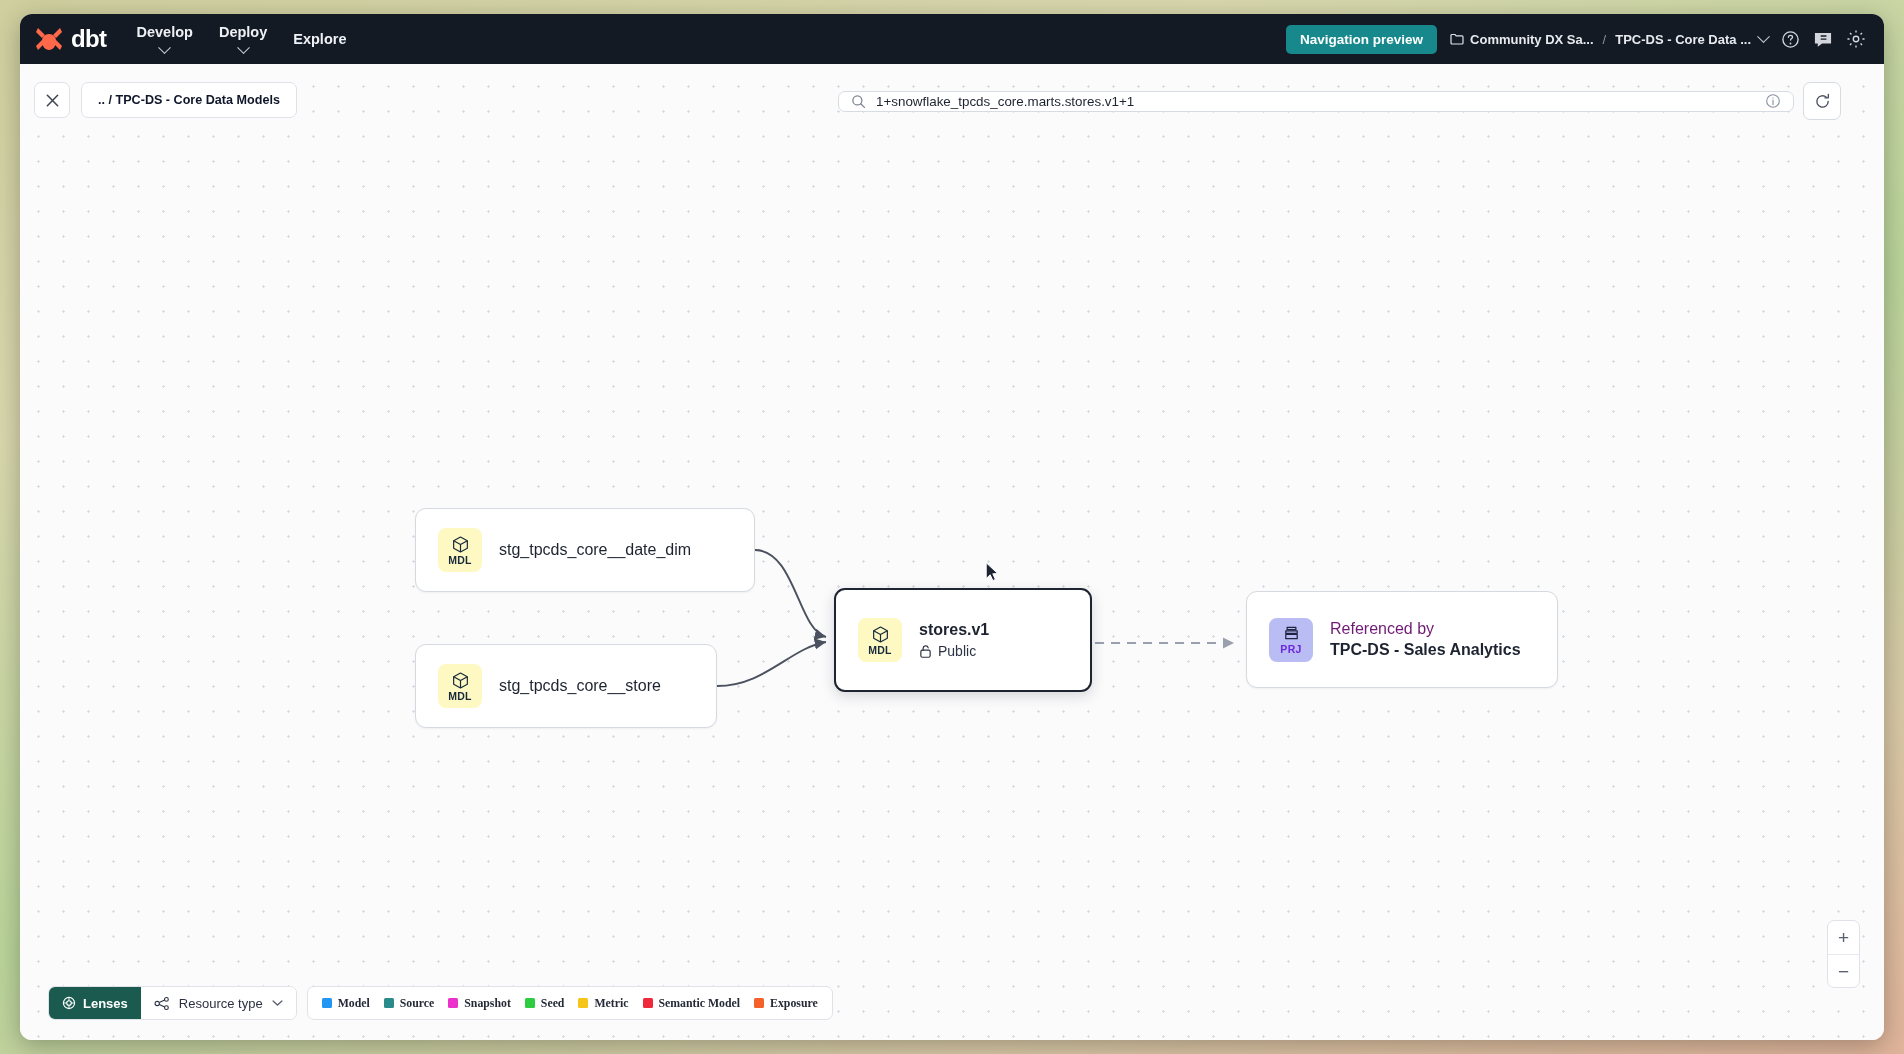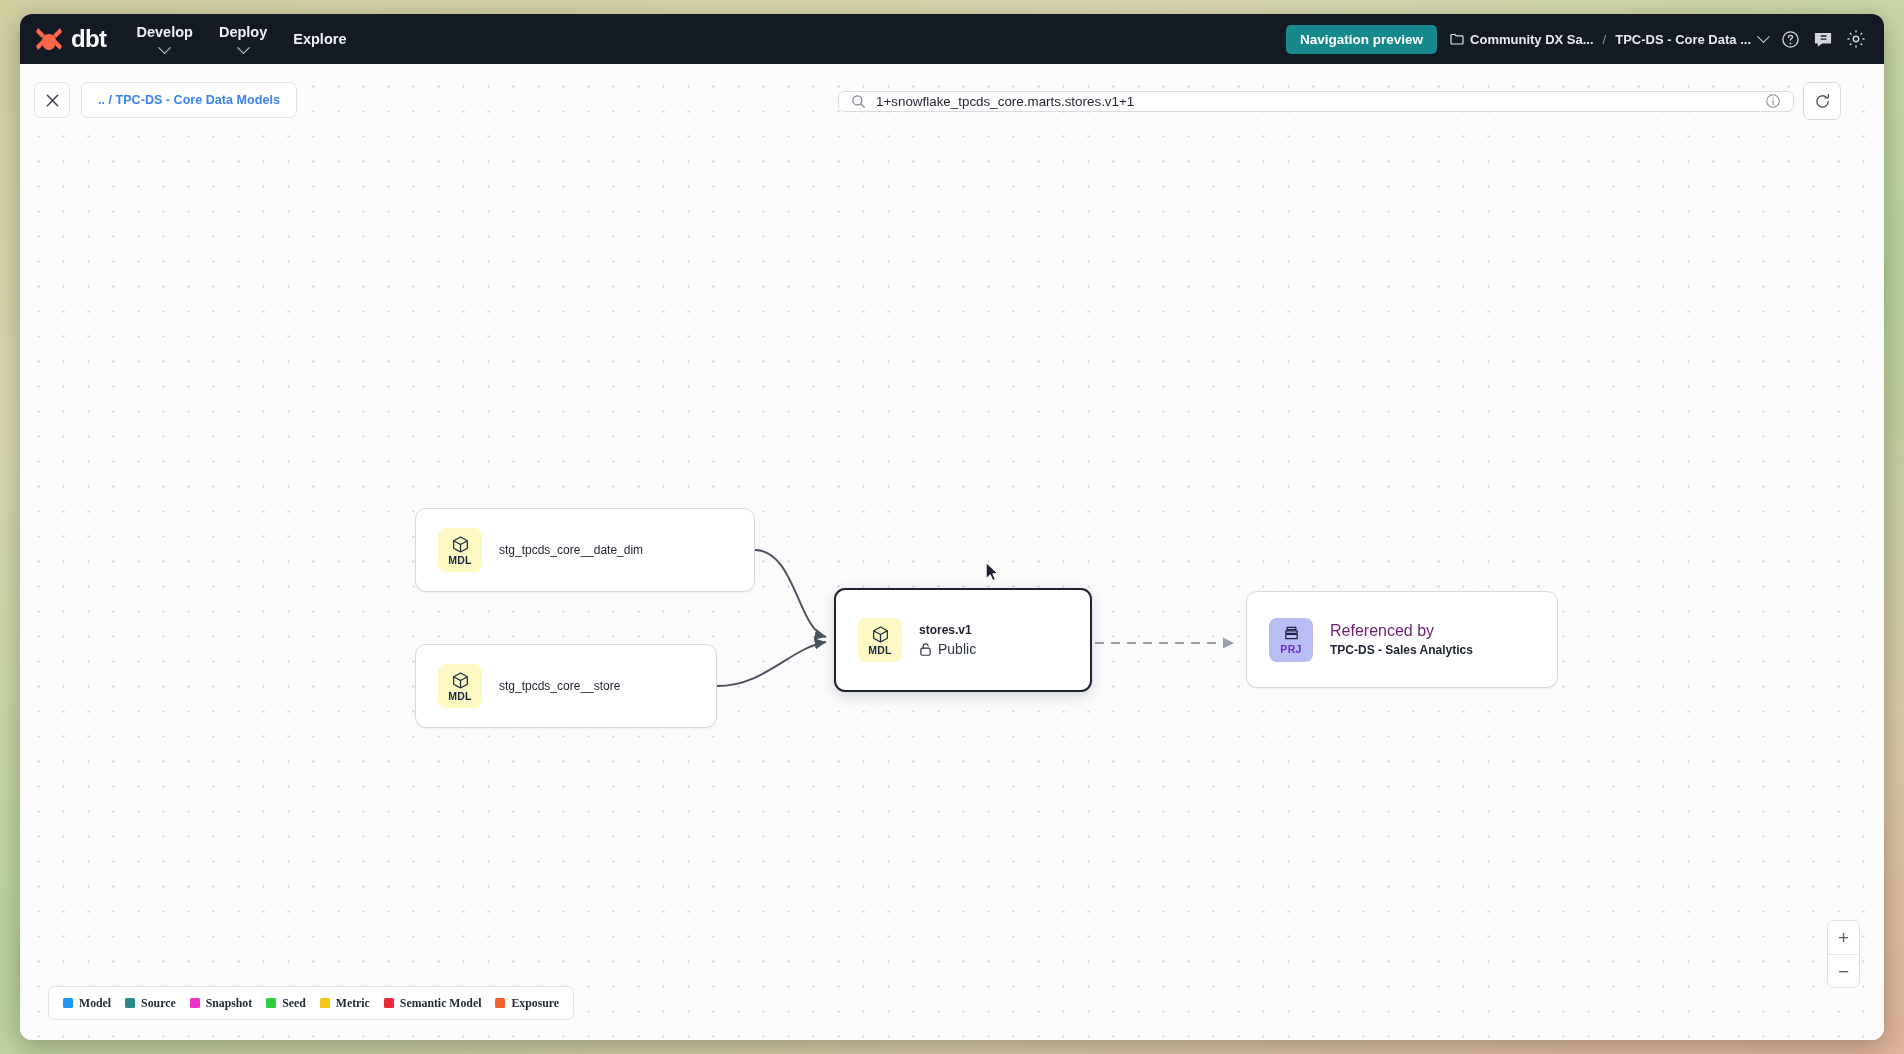--- a/index.html
+++ b/index.html
@@ -86,21 +86,21 @@
     position: absolute; left: 14px; top: 18px;
     width: 36px; height: 36px; background: #fff;
     border: 1px solid #dfe2e8; border-radius: 7px;
     display: flex; align-items: center; justify-content: center; cursor: pointer;
   }
 
   #breadcrumb-chip {
     position: absolute; left: 61px; top: 18px; height: 36px;
     background: #fff; border: 1px solid #dfe2e8; border-radius: 7px;
     display: flex; align-items: center; padding: 9px 16px;
-    font-size: 12.6px; color: #3b82f6; font-weight: 600; cursor: pointer;
+    font-size: 12.6px; color: #0f172a; font-weight: 600; cursor: pointer;
     white-space: nowrap;
   }
 
   #search-wrap {
     position: absolute; left: 818px; top: 18px;
     width: 1003px; height: 38px; display: flex; gap: 9px; align-items: center;
   }
   #search-box {
     flex: 1; height: 21px; background: #fff; border: 1px solid #d7dbe2;
     border-radius: 7px; display: flex; align-items: center; padding: 0 12px; gap: 10px;
@@ -128,21 +128,21 @@
 
   .badge {
     width: 44px; height: 44px; border-radius: 8px;
     display: flex; flex-direction: column; align-items: center; justify-content: center;
     gap: 1px; flex-shrink: 0;
   }
   .badge.mdl { background: #fef9c3; color: #17293c; }
   .badge.prj { background: #b9bdf4; color: #6d28d9; }
   .badge-label { font-size: 10.5px; font-weight: 700; letter-spacing: .3px; line-height: 1; }
 
-  .node-title { font-size: 12px; color: #1d2330; font-weight: 400; white-space: nowrap; }
+  .node-title { font-size: 16px; color: #1d2330; font-weight: 400; white-space: nowrap; }
   .node-title.strong { font-weight: 600; }
   .node-sub {
     display: flex; align-items: center; gap: 6px;
     font-size: 14px; color: #2c3342; margin-top: 4px;
   }
   .node-body { display: flex; flex-direction: column; }
   .node-pretitle { font-size: 16px; color: #701a75; margin-bottom: 3px; white-space: nowrap; }
 
   
   #bottom-bar {
@@ -365,20 +365,42 @@
       </div>
     </div>
 
     <span id="cursor">
       <svg width="15" height="22" viewBox="0 0 15 22">
         <path d="M1.2 0.8 L1.2 16.6 L5.2 12.8 L7.9 18.6 L10.4 17.4 L7.8 11.8 L12.8 11.6 Z" fill="#1d2330" stroke="#ffffff" stroke-width="1"></path>
       </svg>
     </span>
 
     <div id="bottom-bar">
+      <div id="lens-group">
+        <div id="lenses-btn">
+          <svg width="14" height="14" viewBox="0 0 16 16">
+            <circle cx="8" cy="8" r="6.4" fill="none" stroke="#ffffff" stroke-width="1.3"></circle>
+            <circle cx="8" cy="8" r="2.6" fill="none" stroke="#ffffff" stroke-width="1.3"></circle>
+            <path d="M8 1.6v3.8M8 10.6v3.8M1.6 8h3.8M10.6 8h3.8" stroke="#ffffff" stroke-width="1.1"></path>
+          </svg>
+          <span>Lenses</span>
+        </div>
+        <div id="resource-type-btn">
+          <svg width="16" height="15" viewBox="0 0 17 16">
+            <circle cx="3.4" cy="8" r="2.3" fill="none" stroke="#2a3140" stroke-width="1.2"></circle>
+            <circle cx="13.2" cy="3.6" r="2" fill="none" stroke="#2a3140" stroke-width="1.2"></circle>
+            <circle cx="13.2" cy="12.4" r="2" fill="none" stroke="#2a3140" stroke-width="1.2"></circle>
+            <path d="M5.6 7 L11.3 4.3M5.6 9 L11.3 11.7" stroke="#2a3140" stroke-width="1.2"></path>
+          </svg>
+          <span>Resource type</span>
+          <svg width="11" height="8" viewBox="0 0 12 8">
+            <path d="M1.2 1.8 L6 6.2 L10.8 1.8" fill="none" stroke="#5b6170" stroke-width="1.4" stroke-linecap="round"></path>
+          </svg>
+        </div>
+      </div>
 
       <div id="legend">
         <span class="legend-item">
           <i class="swatch" style="background:#2196f3"></i>
           <span>Model</span>
         </span>
         <span class="legend-item">
           <i class="swatch" style="background:#2b8a8a"></i>
           <span>Source</span>
         </span>

